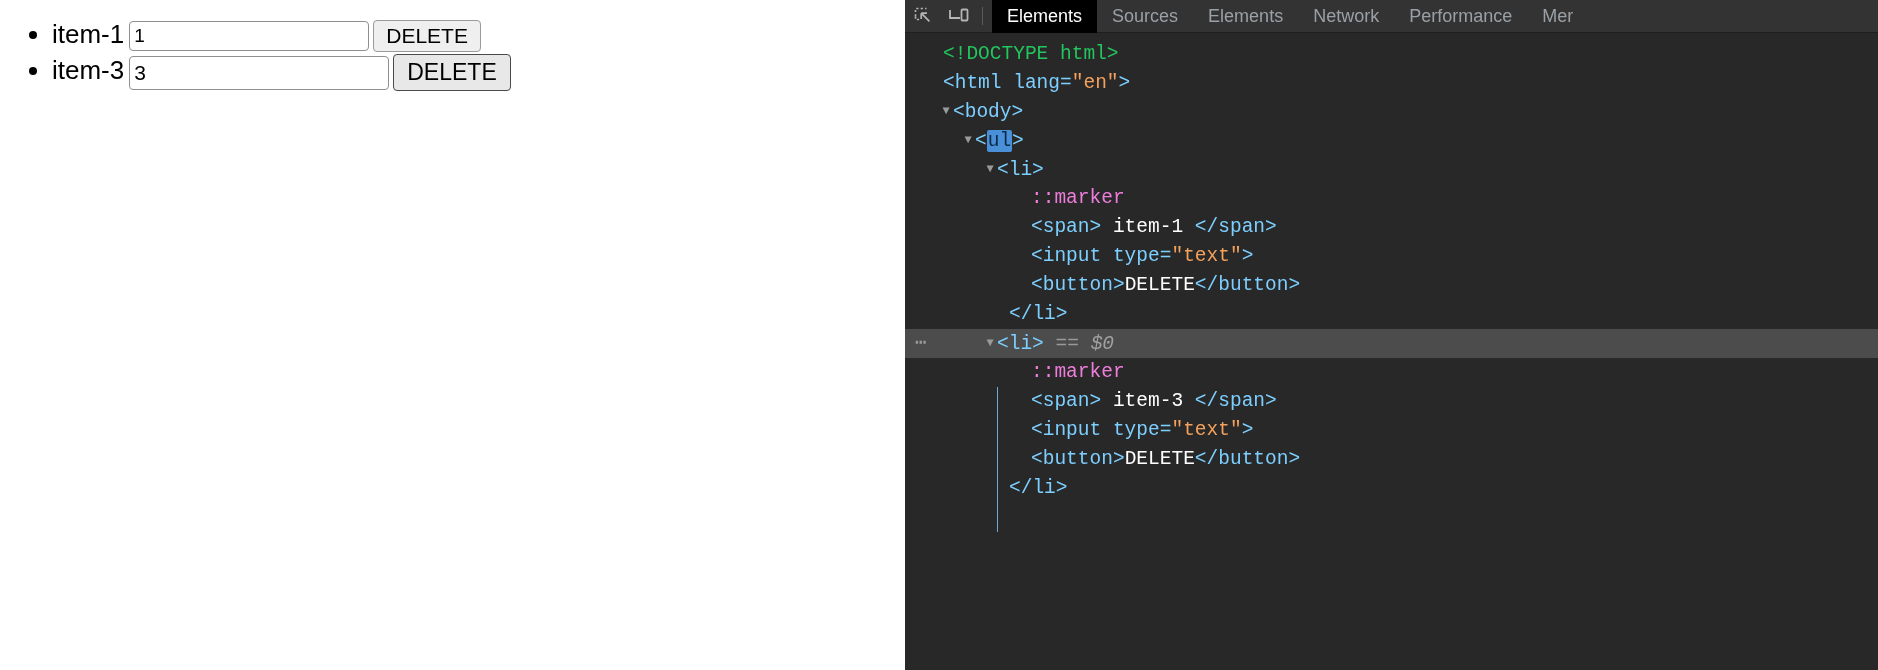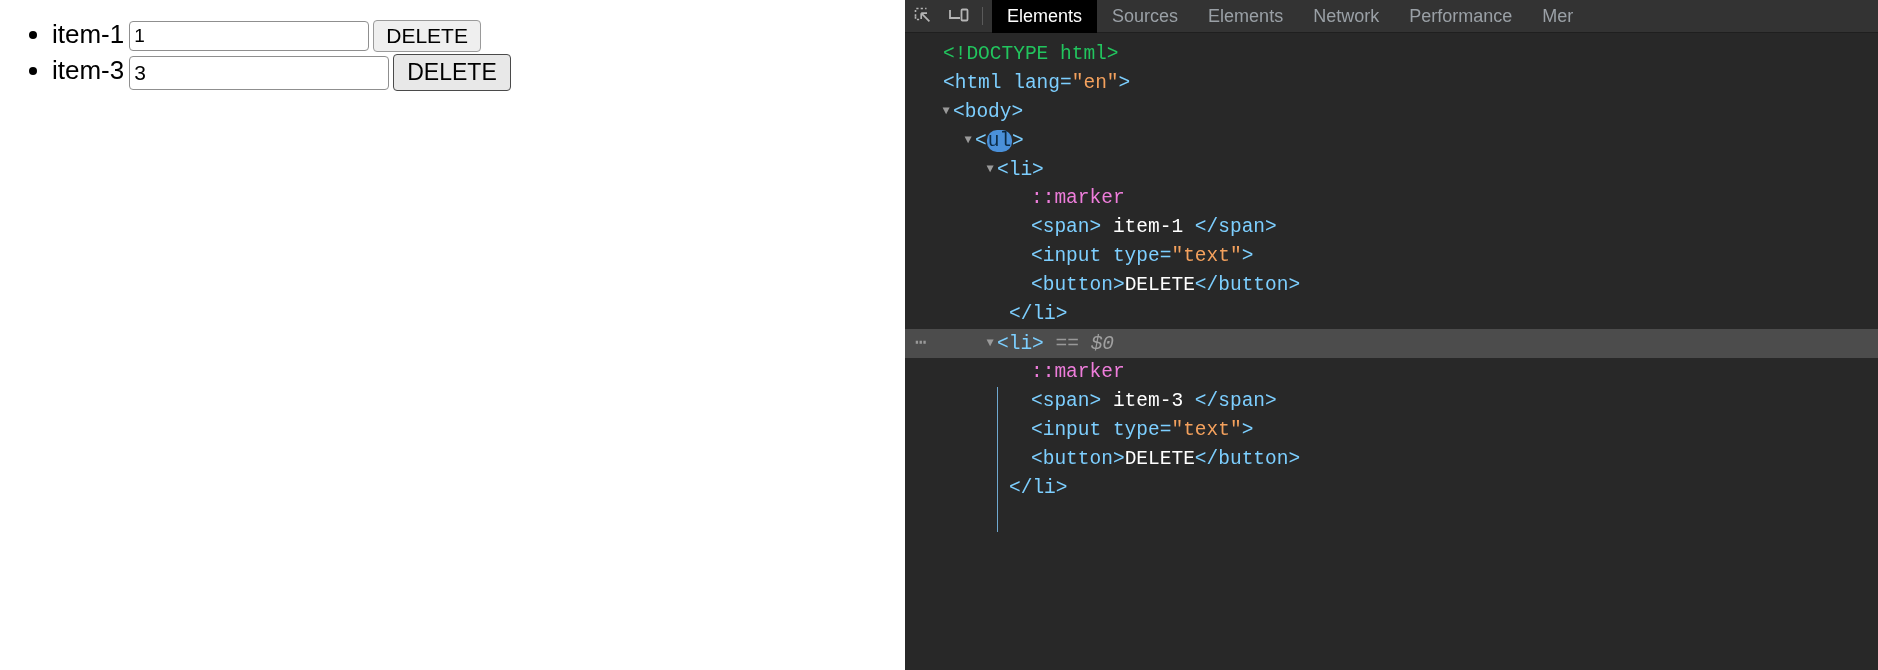--- a/index.html
+++ b/index.html
@@ -178,21 +178,21 @@
     font-size: 12px;
     text-align: center;
     vertical-align: middle;
     cursor: default;
   }
   .tw.empty { color: transparent; }
   .tag { color: #7dcfff; }
   .tagname-sel {
     background: #4a90d9;
     color: #0b2a45;
-    border-radius: 10px;
+    border-radius: 2px;
     padding: 0 1px;
   }
   .aval { color: #f4a15d; }
   .txt { color: #ffffff; }
   .dtd { color: #22c55e; }
   .marker { color: #ee7ddb; }
   .eq { color: #999999; }
   .dollar { color: #a0a0a0; font-style: italic; }
   .ellipsis-pill {
     display: inline-block;

